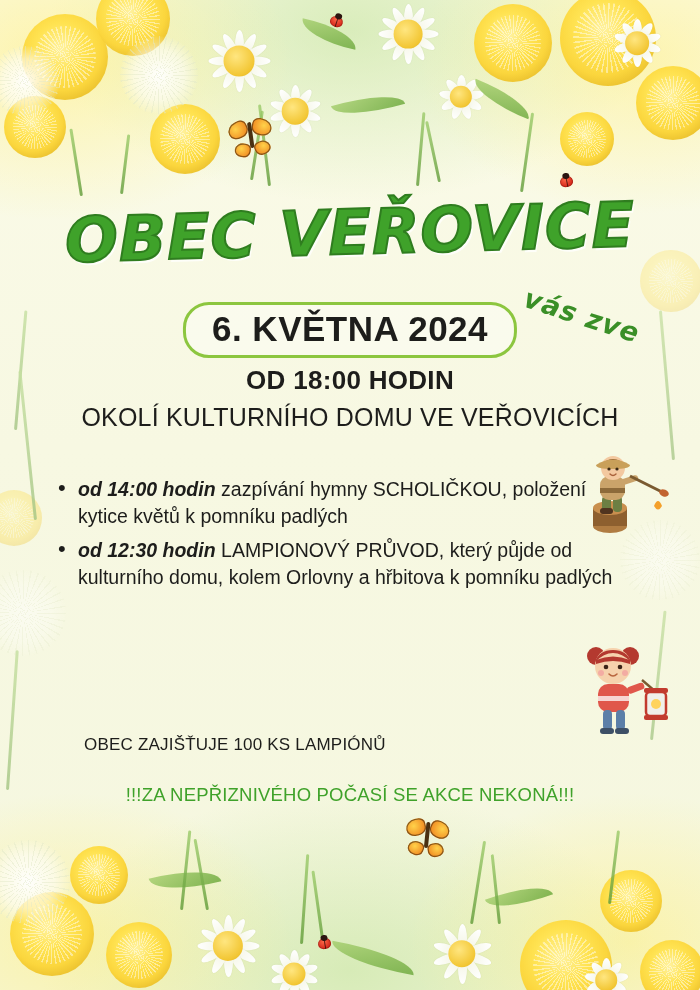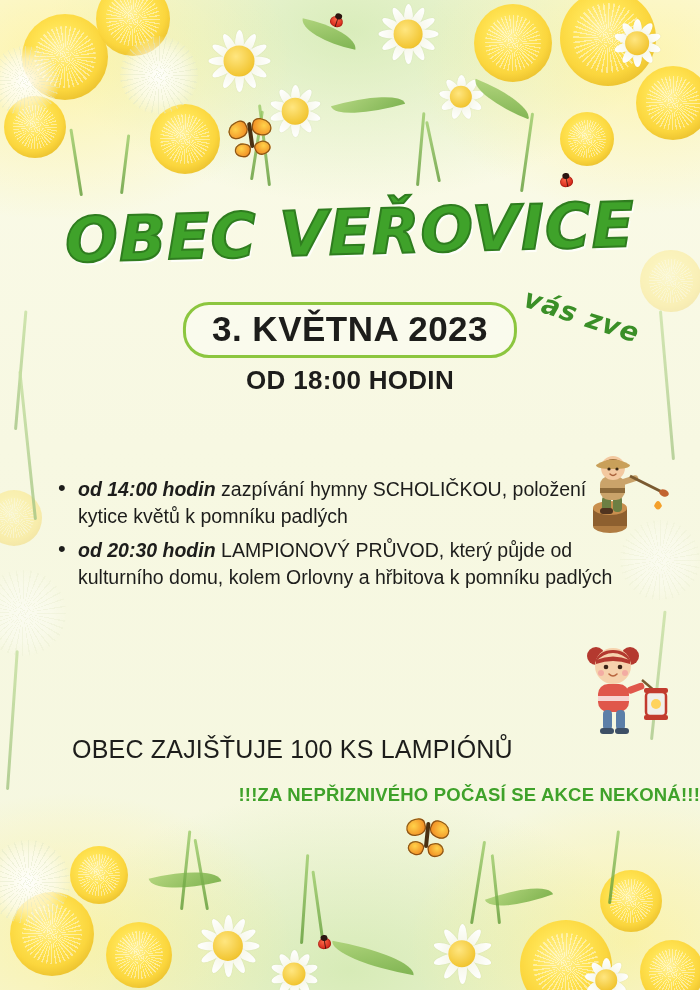--- a/index.html
+++ b/index.html
@@ -122,26 +122,26 @@
   }
   ul.program li::before{
     content:"•";position:absolute;left:-20px;top:-2px;font-size:22px;color:#1d1d1b;
   }
   ul.program li em{font-style:italic;font-weight:bold;}
   .free{
     position:absolute;left:30px;top:684px;
     font-size:25px;color:#1d1d1b;letter-spacing:.2px;
   }
   .lampions{
-    position:absolute;left:72px;top:735px;
-    font-size:25px;color:#1d1d1b;letter-spacing:.2px;
+    position:absolute;left:84px;top:735px;
+    font-size:17px;color:#1d1d1b;letter-spacing:.2px;
   }
   .warn{
-    position:absolute;left:0;right:0;top:784px;text-align:right;
-    font-size:18.5px;font-weight:bold;color:#3fa22a;letter-spacing:.2px;
+    position:absolute;left:0;right:0;top:784px;text-align:center;
+    font-size:18.5px;font-weight:normal;color:#3fa22a;letter-spacing:.2px;
   }
 
   
   .kid{position:absolute;}
 </style>
 </head>
 <body>
 
 <div class="poster">
 
@@ -407,35 +407,36 @@
       <rect x="66" y="75" width="24" height="5" rx="2" fill="#c23b2e"></rect>
       <circle cx="78" cy="64" r="5" fill="#ffd35c"></circle>
     </svg>
   </div>
 
   <div class="content">
 
     <div class="title">OBEC VEŘOVICE</div>
 
     <div class="date-pill">
-      <span>3. KVĚTNA 2023</span>
+      <span>6. KVĚTNA 2024</span>
     </div>
 
     <div class="vaszve">vás zve</div>
 
     <div class="time">OD 18:00 HODIN</div>
 
+    <div class="place">OKOLÍ KULTURNÍHO DOMU VE VEŘOVICÍCH</div>
 
     <ul class="program">
       <li>
         <em>od 14:00 hodin</em>
         <span>zazpívání hymny SCHOLIČKOU, položení kytice květů k pomníku padlých</span>
       </li>
       <li>
-        <em>od 20:30 hodin</em>
+        <em>od 12:30 hodin</em>
         <span>LAMPIONOVÝ PRŮVOD, který půjde od kulturního domu, kolem Orlovny a hřbitova k pomníku padlých</span>
       </li>
     </ul>
 
     <div class="lampions">OBEC ZAJIŠŤUJE 100 KS LAMPIÓNŮ</div>
     <div class="warn">!!!ZA NEPŘIZNIVÉHO POČASÍ SE AKCE NEKONÁ!!!</div>
   </div>
 </div>
 
 </body></html>

